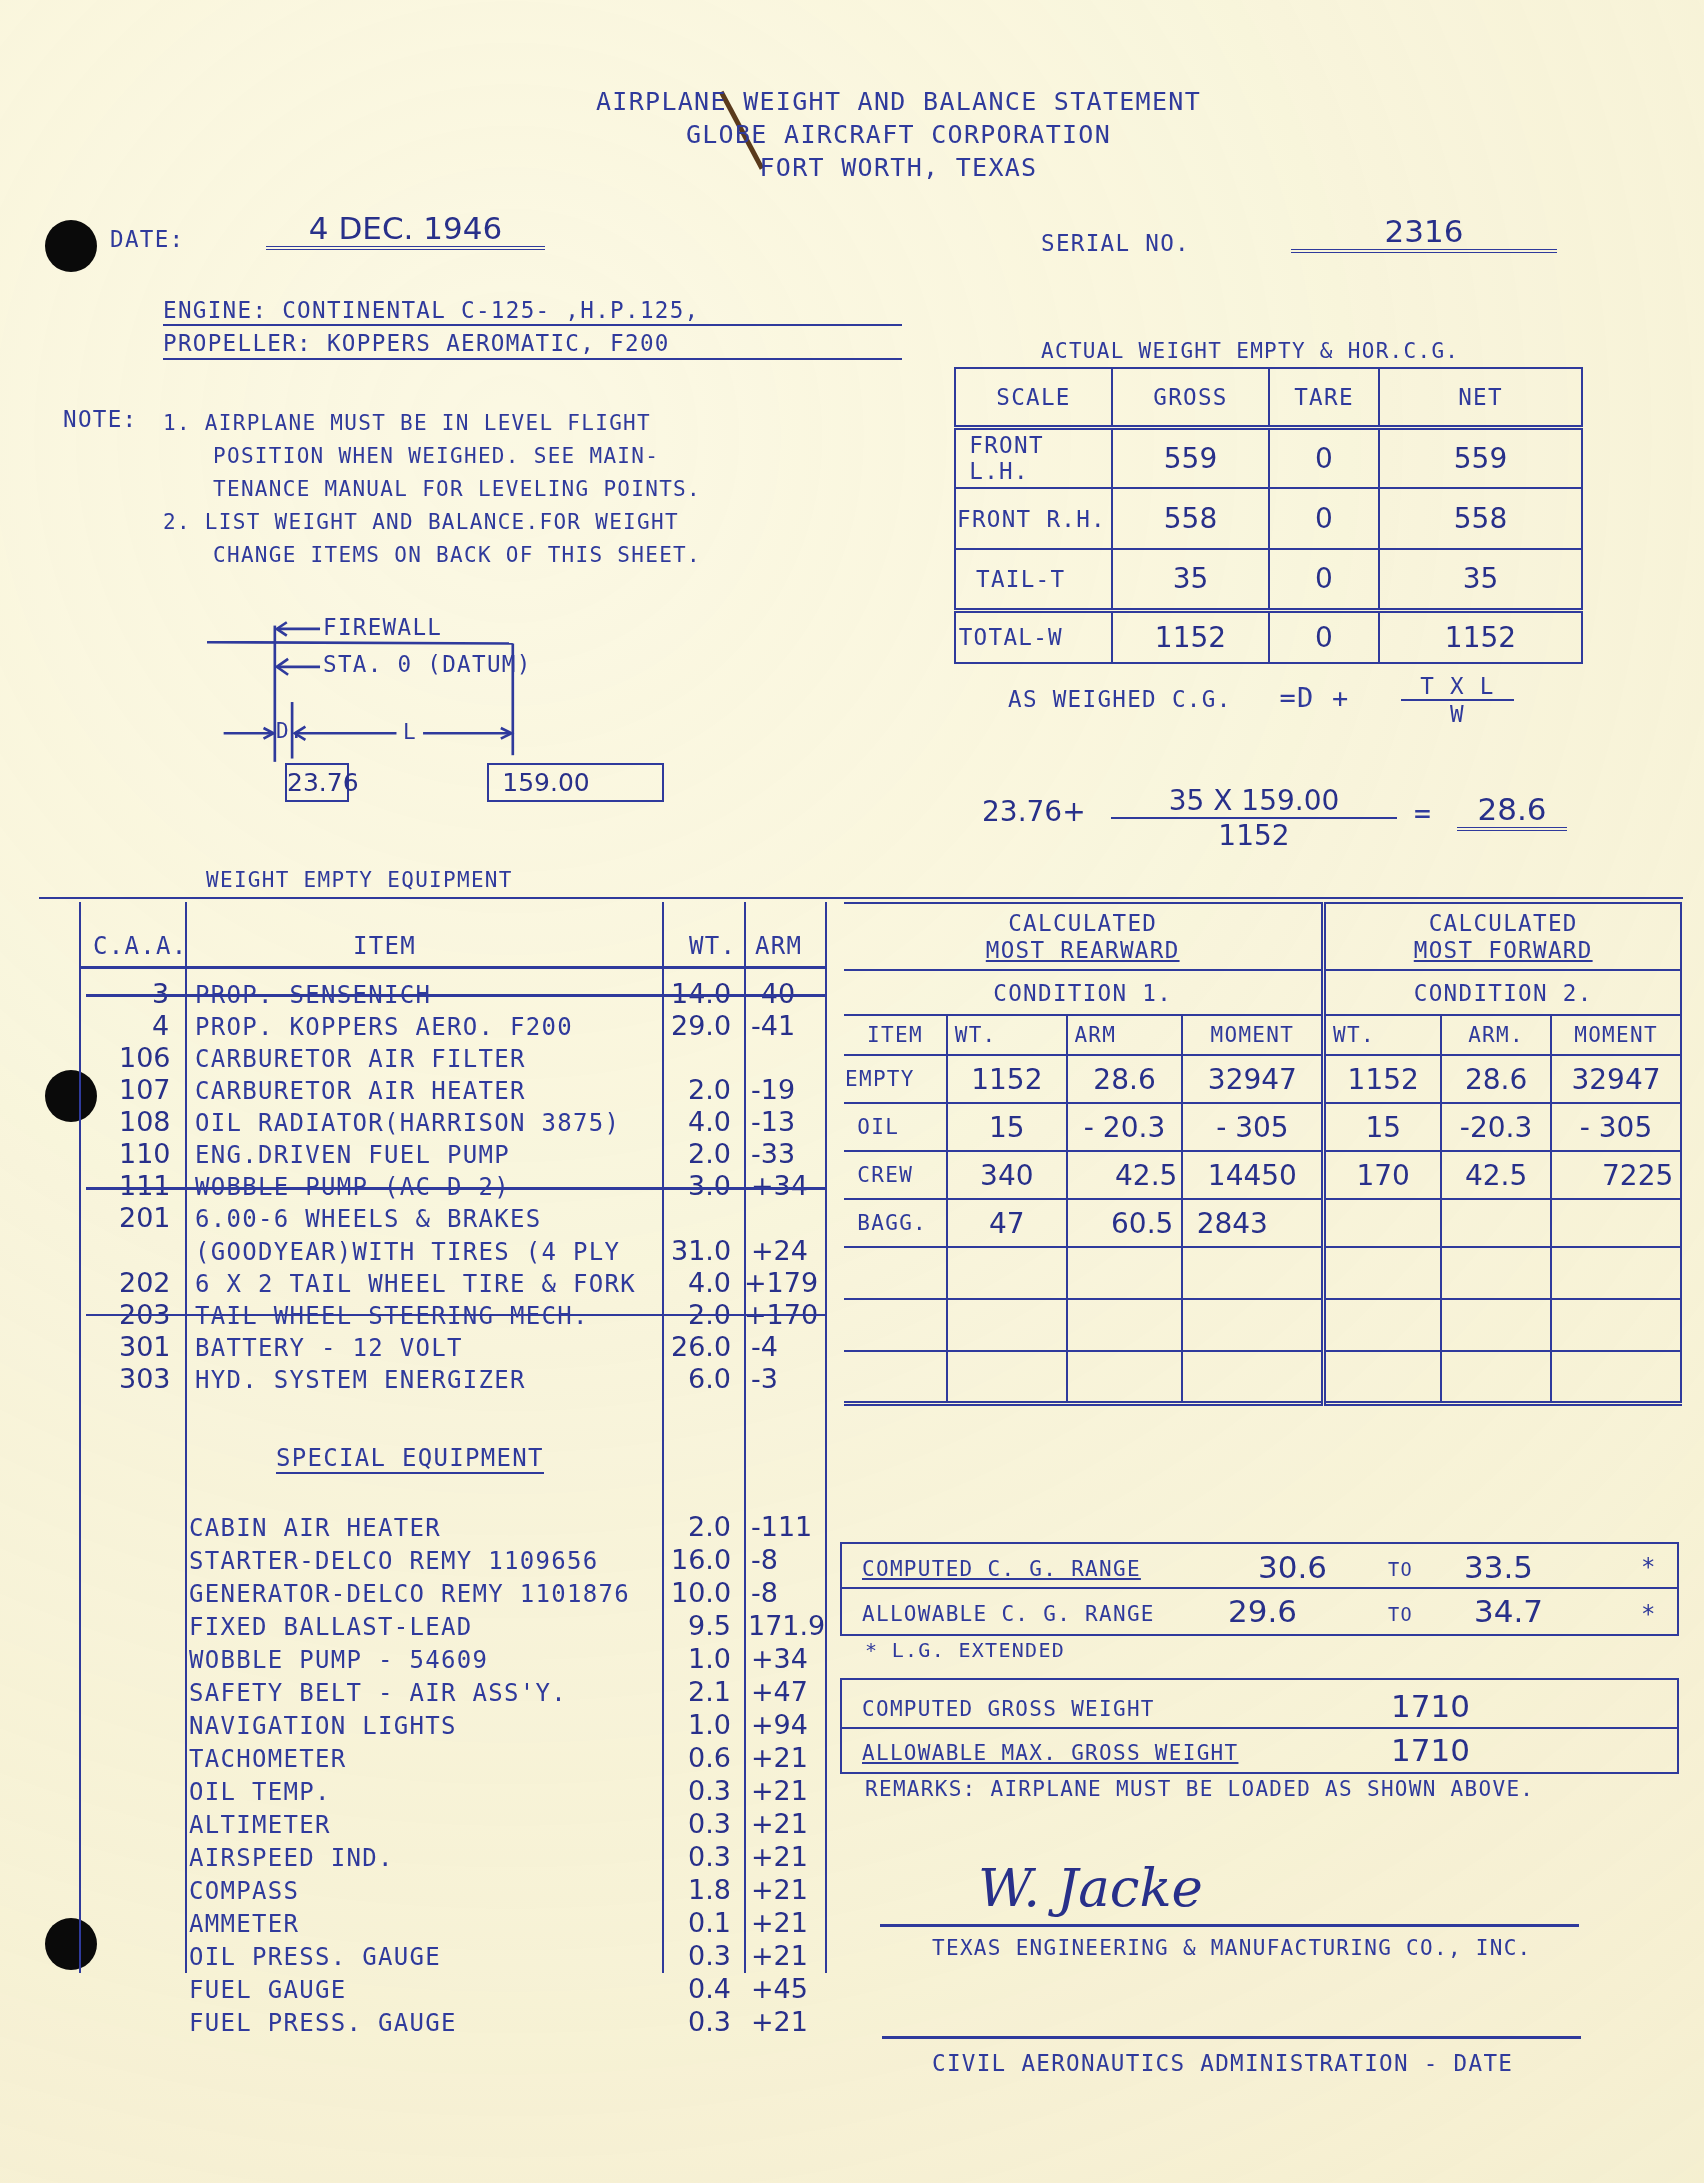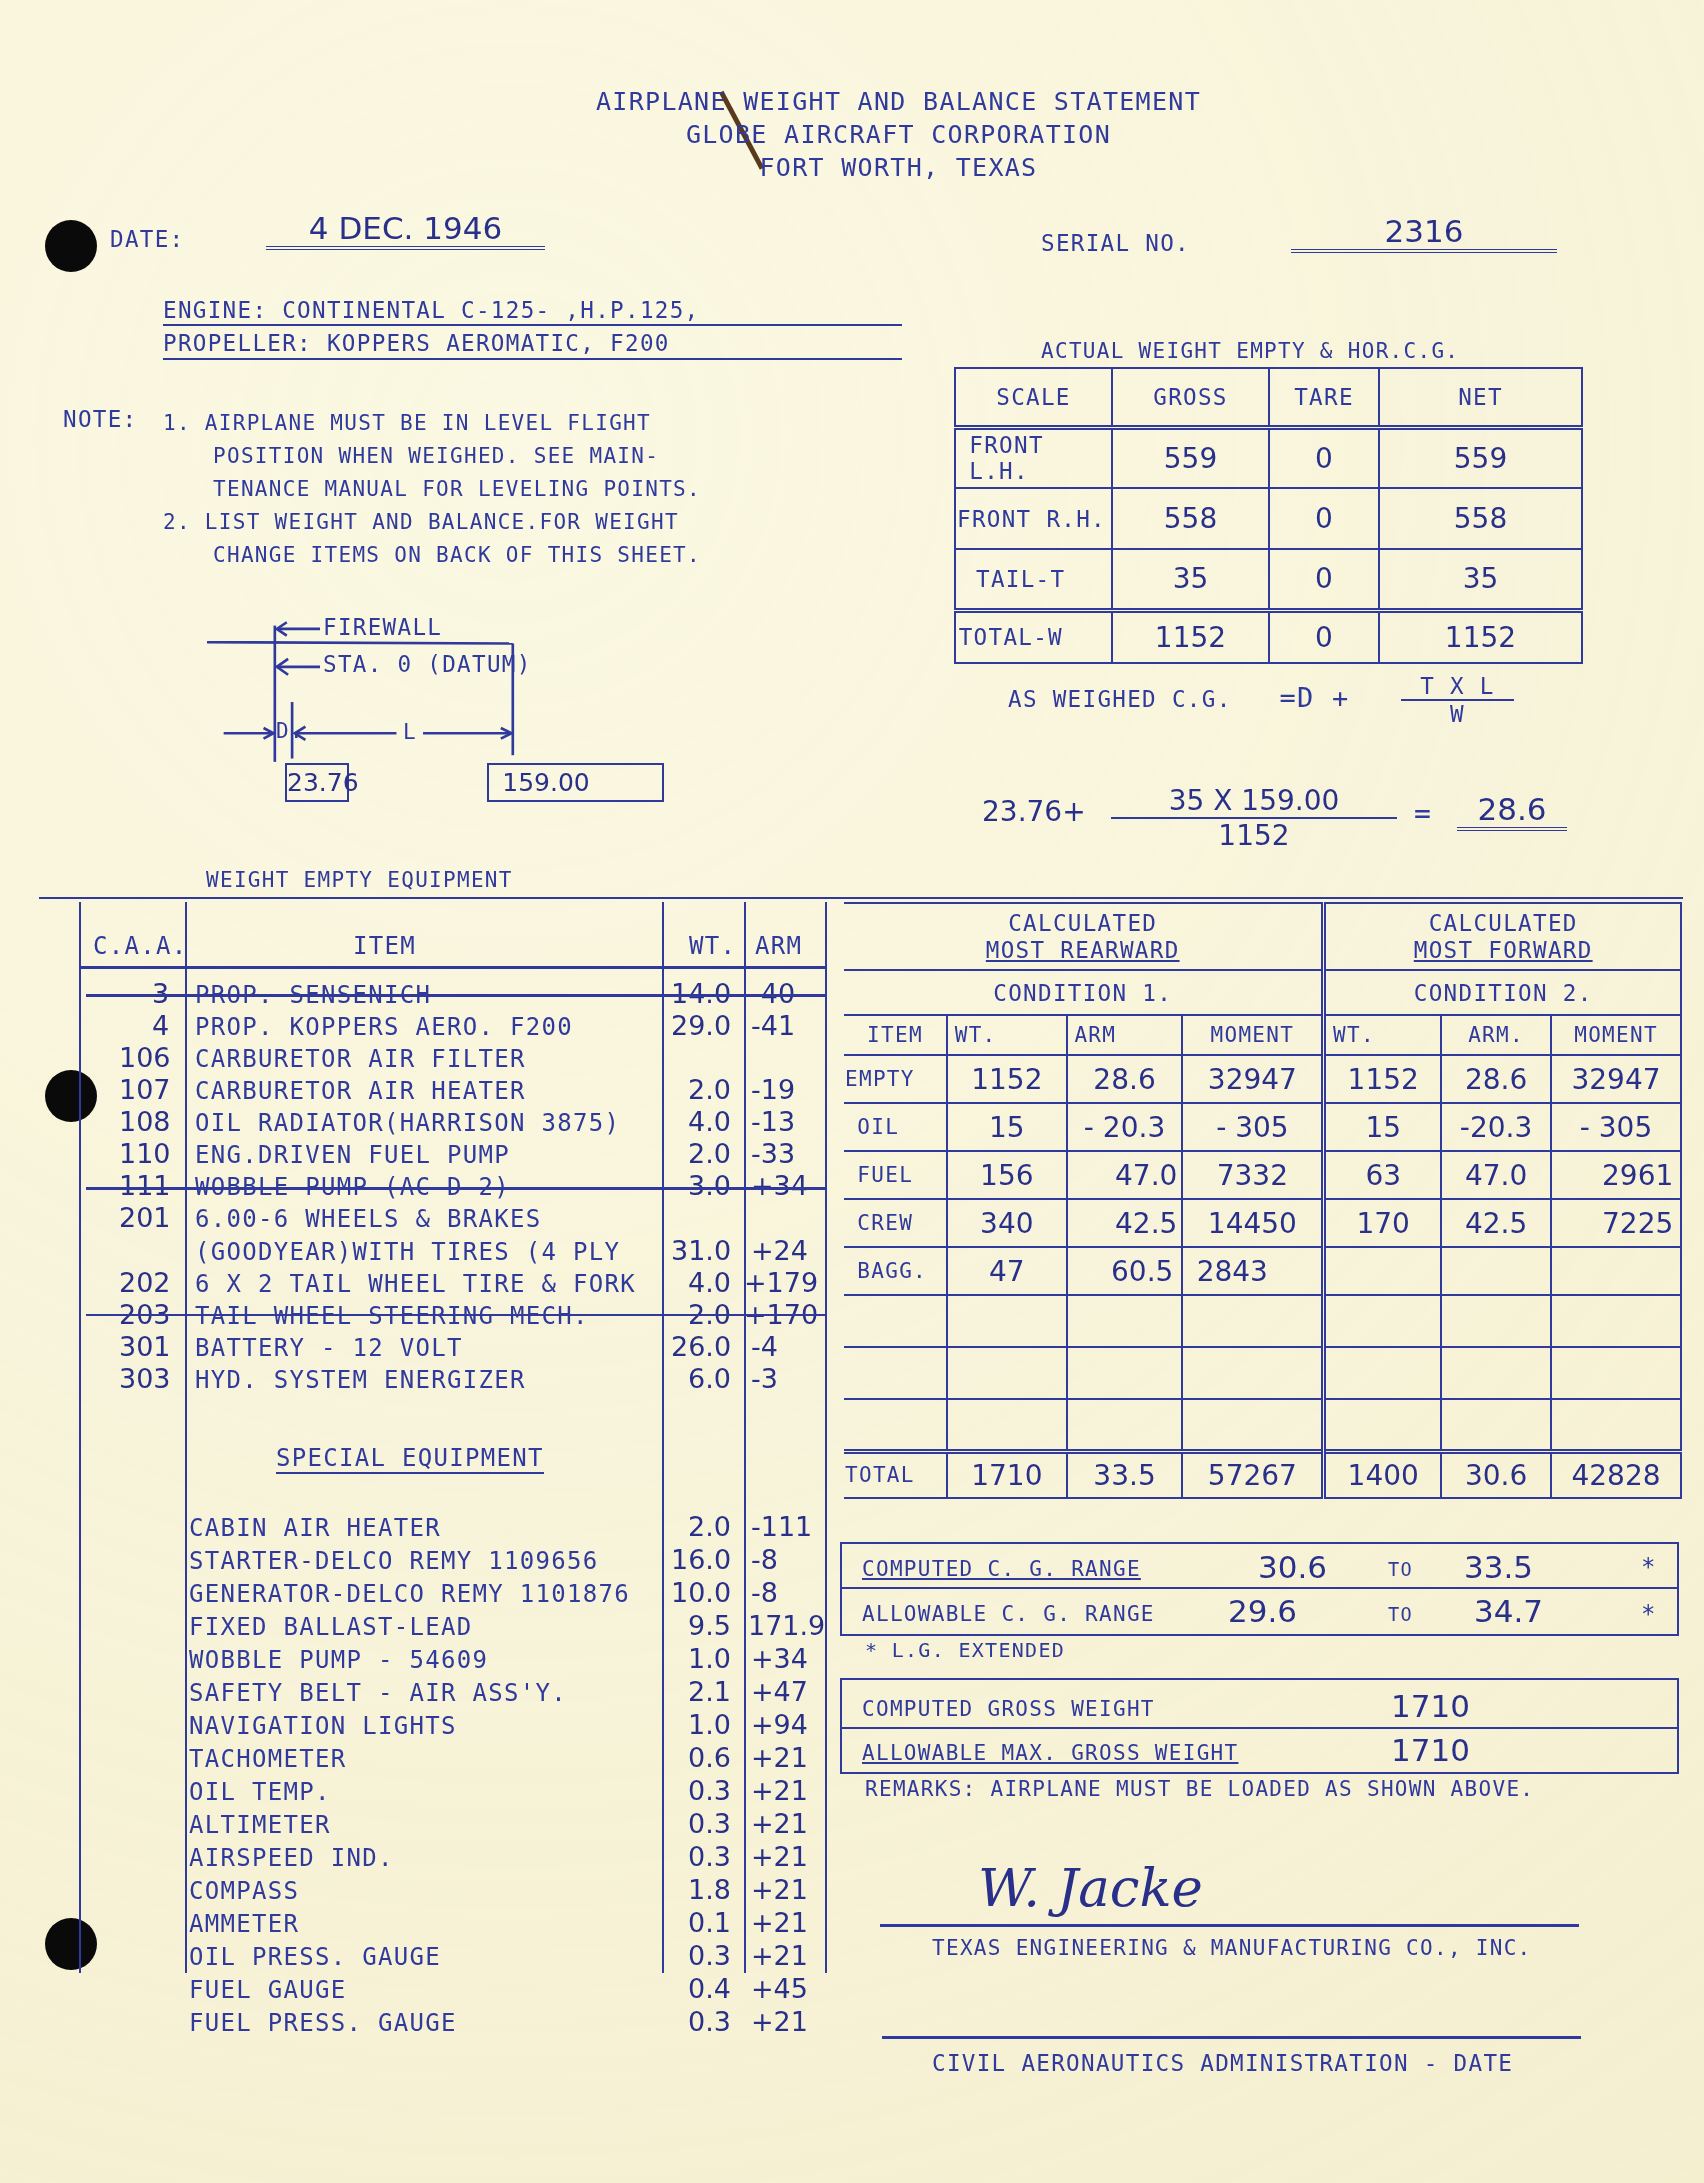--- a/index.html
+++ b/index.html
@@ -356,29 +356,20 @@
   <tr style="height:48px;">
     <td style="font-size:21px;border-left:none;padding-left:13.3px;">OIL</td>
     <td class="hand val" style="text-align:center;">15</td>
     <td class="hand val" style="text-align:center;">- 20.3</td>
     <td class="hand val" style="text-align:center;">- 305</td>
     <td class="hand val" style="text-align:center;border-left:5.3px double #2f3a9c;">15</td>
     <td class="hand val" style="text-align:center;">-20.3</td>
     <td class="hand val" style="text-align:center;">- 305</td>
   </tr>
   <tr style="height:48px;">
-    <td style="font-size:21px;border-left:none;padding-left:13.3px;">FUEL</td>
-    <td class="hand val" style="text-align:center;">156</td>
-    <td class="hand val" style="text-align:right;padding-right:4px;">47.0</td>
-    <td class="hand val" style="text-align:center;">7332</td>
-    <td class="hand val" style="text-align:center;border-left:5.3px double #2f3a9c;">63</td>
-    <td class="hand val" style="text-align:center;">47.0</td>
-    <td class="hand val" style="text-align:right;padding-right:6.7px;">2961</td>
-  </tr>
-  <tr style="height:48px;">
     <td style="font-size:21px;border-left:none;padding-left:13.3px;">CREW</td>
     <td class="hand val" style="text-align:center;">340</td>
     <td class="hand val" style="text-align:right;padding-right:4px;">42.5</td>
     <td class="hand val" style="text-align:center;">14450</td>
     <td class="hand val" style="text-align:center;border-left:5.3px double #2f3a9c;">170</td>
     <td class="hand val" style="text-align:center;">42.5</td>
     <td class="hand val" style="text-align:right;padding-right:6.7px;">7225</td>
   </tr>
   <tr style="height:48px;">
     <td style="font-size:21px;border-left:none;padding-left:13.3px;">BAGG.</td>
@@ -408,29 +399,20 @@
         <td></td>
   </tr>
   <tr style="height:52px;border-bottom:5.3px double #2f3a9c;">
     <td style="border-left:none;"></td>
         <td></td>
         <td></td>
         <td></td>
     <td style="border-left:5.3px double #2f3a9c;"></td>
         <td></td>
         <td></td>
-  </tr>
-  <tr style="height:47px;">
-    <td style="font-size:21px;border-left:none;">TOTAL</td>
-    <td class="hand val" style="text-align:center;">1710</td>
-    <td class="hand val" style="text-align:center;">33.5</td>
-    <td class="hand val" style="text-align:center;">57267</td>
-    <td class="hand val" style="text-align:center;border-left:5.3px double #2f3a9c;">1400</td>
-    <td class="hand val" style="text-align:center;">30.6</td>
-    <td class="hand val" style="text-align:center;">42828</td>
   </tr>
 </tbody>
   </table>
 
 <div class="abs" style="left:840px;top:1542px;width:835px;height:90px;border:2px solid #2f3a9c;font-size:21px;">
   <div class="uline" style="position:relative;height:43px;">
     <span class="abs" style="left:20px;top:13.3px;text-decoration:underline;">COMPUTED C. G. RANGE</span>
     <span class="abs hand" style="left:416px;top:5.3px;font-size:31px;">30.6</span>
     <span class="abs" style="left:546px;top:14.6px;font-size:18.6px;">TO</span>
     <span class="abs hand" style="left:622px;top:5.3px;font-size:31px;">33.5</span>

